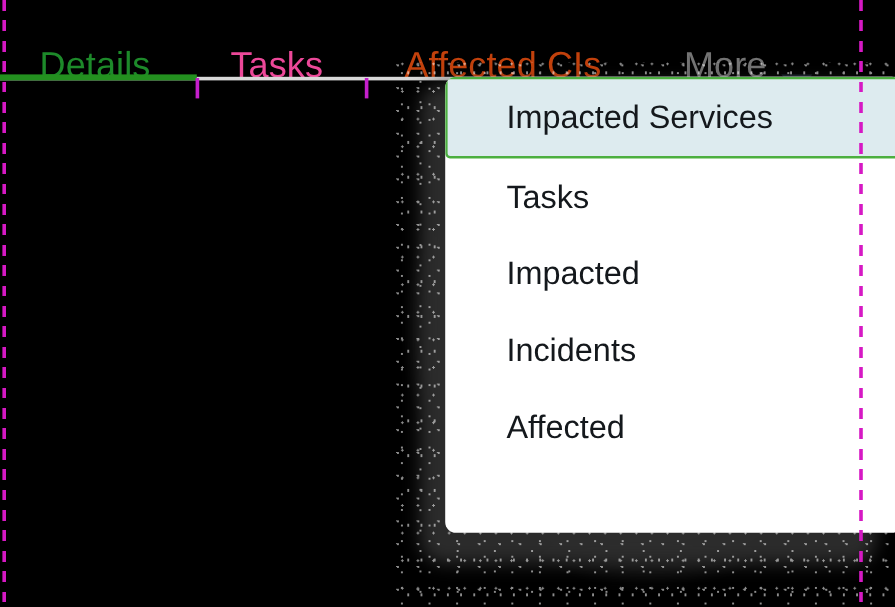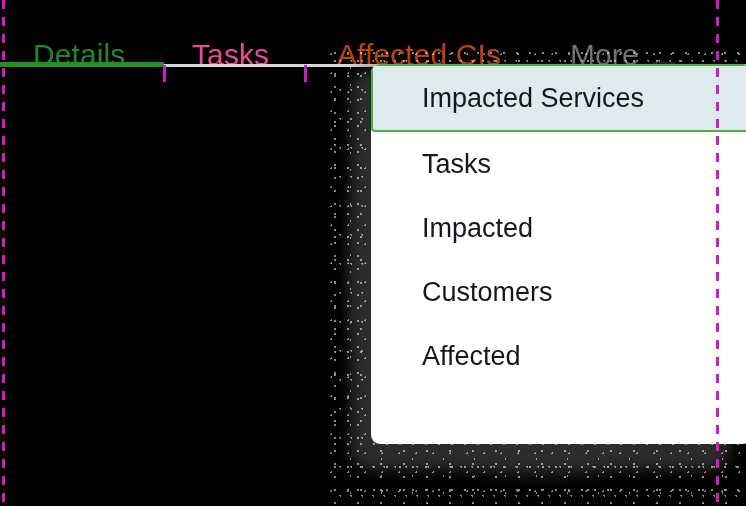--- a/index.html
+++ b/index.html
@@ -226,21 +226,21 @@
     <div class="menu-item">
       <span>Tasks</span>
     </div>
 
 
     <div class="menu-item">
       <span>Impacted</span>
     </div>
 
     <div class="menu-item">
-      <span>Customers</span>
+      <span>Incidents</span>
     </div>
 
     <div class="menu-item">
       <span>Affected</span>
     </div>
 
   </div>
 
 </div>
 

